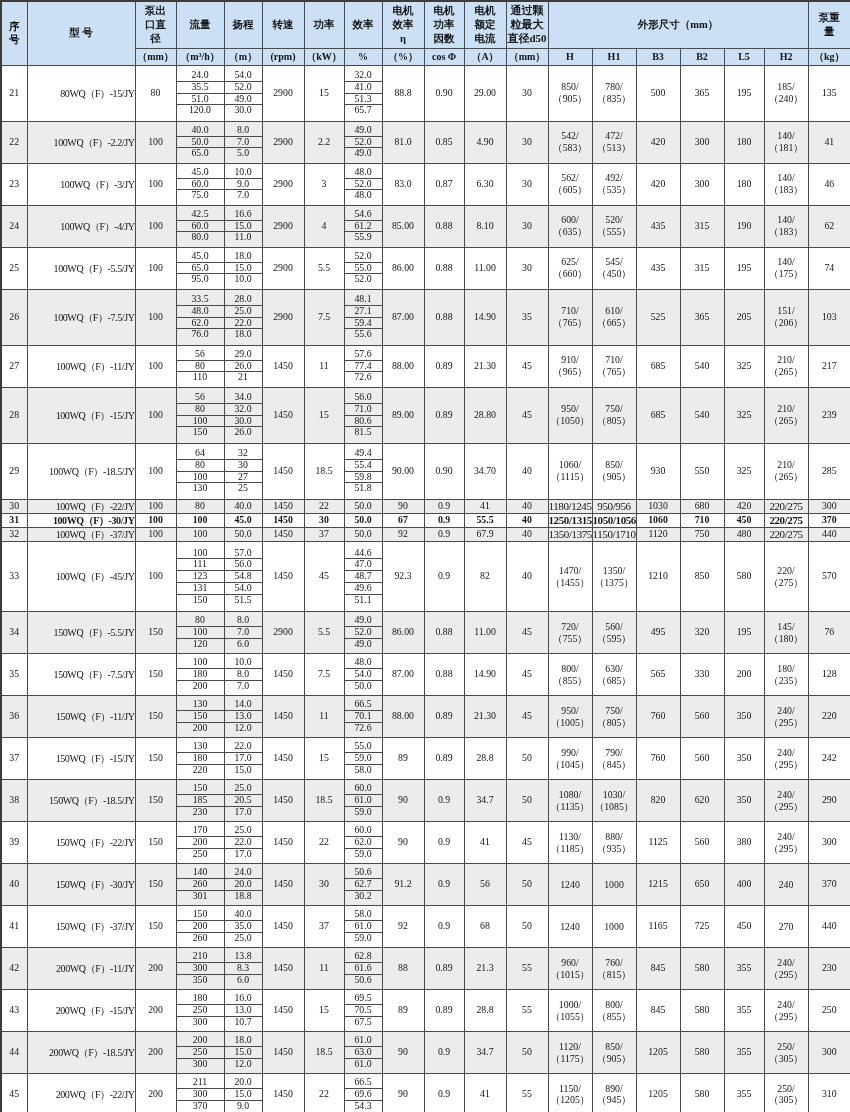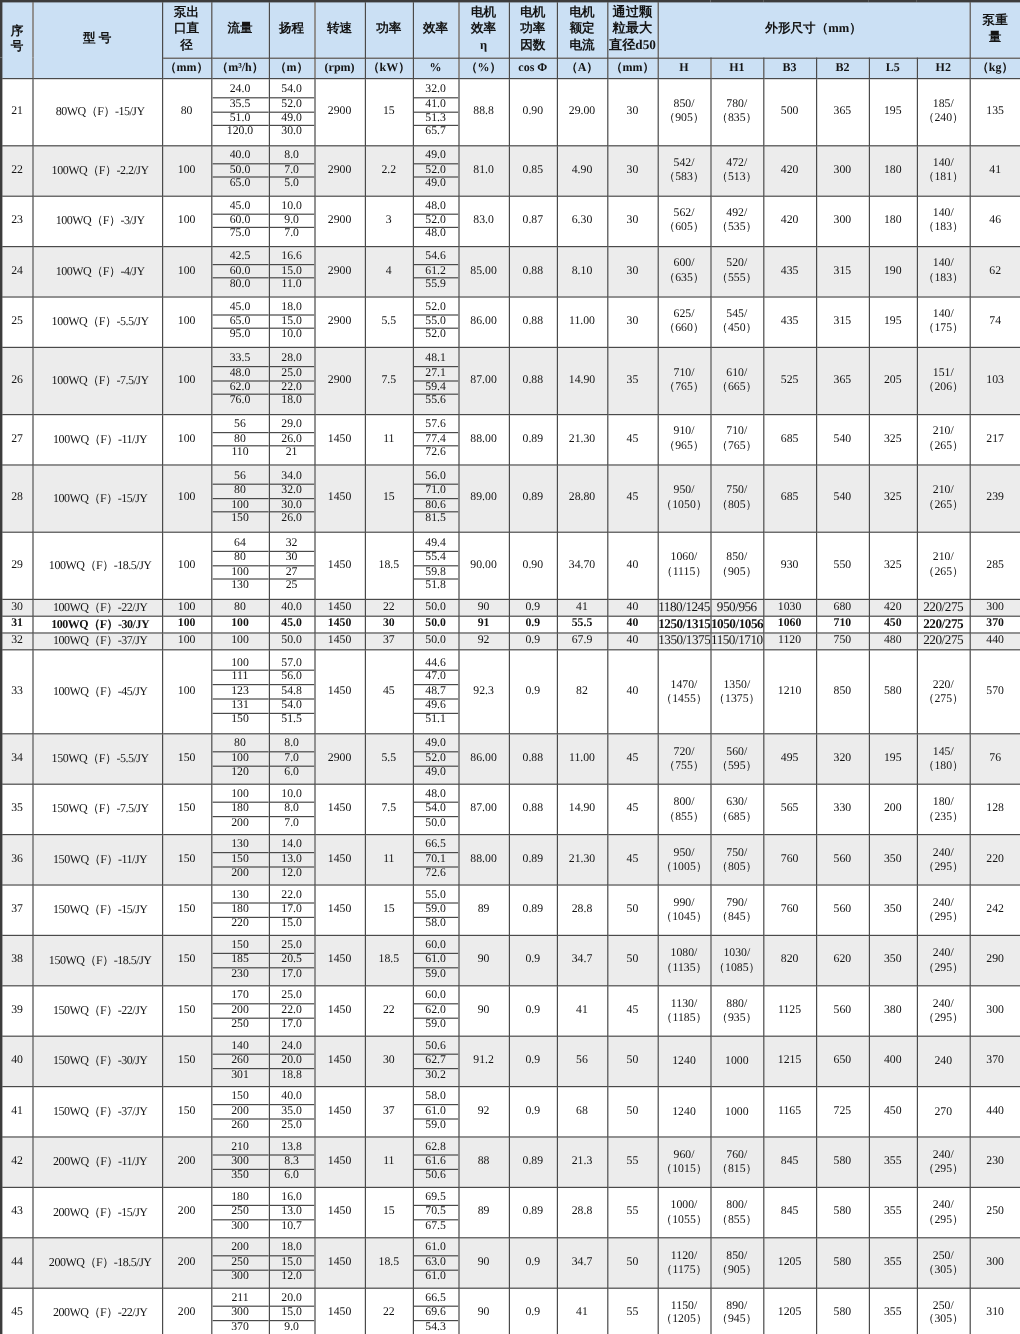--- a/index.html
+++ b/index.html
@@ -5,21 +5,21 @@
   *{box-sizing:border-box;margin:0;padding:0}
   html,body{width:850px;background:#fff}
   body{font-family:"Liberation Serif","DejaVu Serif",serif;color:#141414}
   table{width:850px;border-collapse:collapse;table-layout:fixed;border:2px solid #3c3c3c}
   th,td{border:1px solid #4a4a4a;text-align:center;vertical-align:middle;overflow:hidden}
   thead th{background:#cbe0f4;font-weight:bold;font-size:10.5px;line-height:1.3;white-space:pre-line;padding:1px 0}
   thead tr.units th{font-size:10px;height:16px;line-height:16px;padding:0;font-weight:bold}
   thead th.small-label{font-size:11px;line-height:1.25}
   td{font-size:9.8px;padding:0;line-height:1.1;background:#fff}
   tr.shaded td{background:#ececec}
-  td.model{text-align:center;padding-left:5px;font-size:10px}
+  td.model{text-align:right;padding-left:5px;font-size:10px}
   .sub{display:flex;flex-direction:column;height:100%;width:100%}
   .sub>div{flex:1;display:flex;align-items:center;justify-content:center}
   .sub>div+div{border-top:1px solid #4a4a4a}
   .pre{white-space:pre-line;line-height:1.2}
   .compact{font-size:11px;letter-spacing:-0.4px;white-space:nowrap}
 </style>
 </head>
 <body>
 
 <table>
@@ -531,21 +531,21 @@
             <div>45.0</div>
           </div>
         </td>
         <td>1450</td>
         <td>30</td>
         <td>
           <div class="sub">
             <div>50.0</div>
           </div>
         </td>
-        <td>91</td>
+        <td>67</td>
         <td>0.9</td>
         <td>55.5</td>
         <td>40</td>
         <td class="pre compact">1250/1315</td>
         <td class="pre compact">1050/1056</td>
         <td>1060</td>
         <td>710</td>
         <td>450</td>
         <td class="pre compact">220/275</td>
         <td>370</td>

